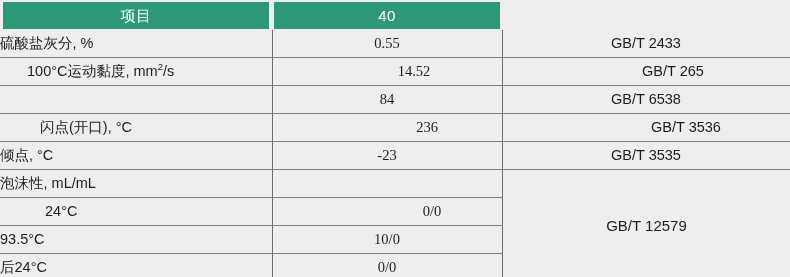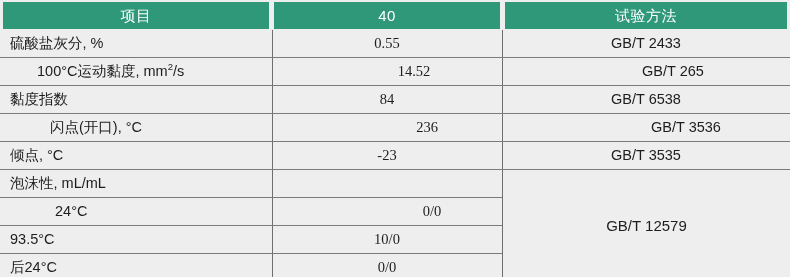--- a/index.html
+++ b/index.html
@@ -66,21 +66,21 @@
     position: absolute;
     top: 0;
     height: 27px;
     line-height: 26px;
     font-size: 14.5px;
     color: #1d1d1d;
     box-sizing: border-box;
     white-space: nowrap;
     overflow: hidden;
   }
-  .c1 { left: 0px;   width: 272px; padding-left: 10px; text-align: left; }
+  .c1 { left: 0px;   width: 272px; padding-left: 0; text-align: left; }
   .c2 { left: 272px; width: 230px; text-align: center; font-family: Liberation Serif, serif; }
   .c3 { left: 502px; width: 288px; text-align: center; }
 
   
   .hrule {
     position: absolute;
     height: 1px;
     background: #7b7b7b;
   }
   .hrule-full { left: 0; width: 790px; }
@@ -112,21 +112,20 @@
   }
 </style>
 </head>
 <body>
 
 <div id="spec-table">
 
   <div class="thead">
     <div class="th th-1">项目</div>
     <div class="th th-2">40</div>
-    <div class="th th-3">试验方法</div>
   </div>
 
   <div class="tbody">
 
     <div class="vrule" style="left:272px; top:0px; height:247px;"></div>
 
     <div class="vrule" style="left:502px; top:0px; height:247px;"></div>
 
     <div class="row" style="top:0px;">
       <div class="cell c1">
@@ -140,23 +139,20 @@
     <div class="row" style="top:28px;margin-left:27px;">
       <div class="cell c1">
         <span>100°C运动黏度, mm</span><sup>2</sup><span>/s</span>
       </div>
       <div class="cell c2">14.52</div>
       <div class="cell c3">GB/T 265</div>
     </div>
     <div class="hrule hrule-full" style="top:55px;"></div>
 
     <div class="row" style="top:56px;">
-      <div class="cell c1">
-        <span>黏度指数</span>
-      </div>
       <div class="cell c2">84</div>
       <div class="cell c3">GB/T 6538</div>
     </div>
     <div class="hrule hrule-full" style="top:83px;"></div>
 
     <div class="row" style="top:84px;margin-left:40px;">
       <div class="cell c1">
         <span>闪点(开口), °C</span>
       </div>
       <div class="cell c2">236</div>

